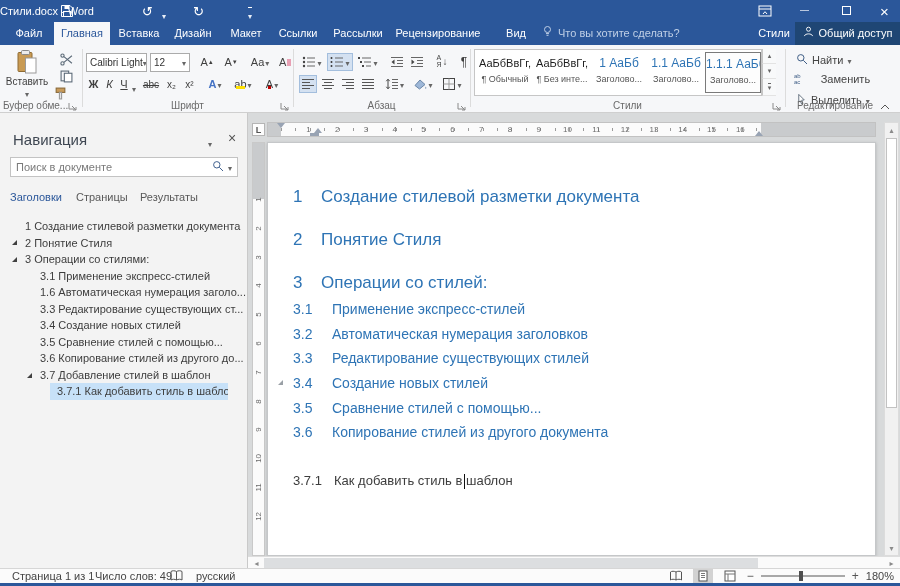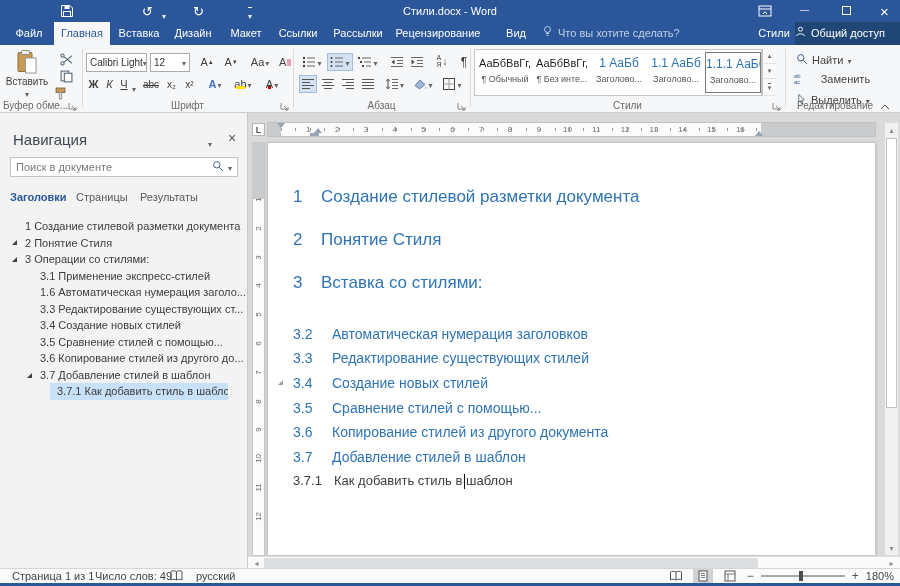--- a/index.html
+++ b/index.html
@@ -2,36 +2,36 @@
 <html><head>
 <meta charset="utf-8">
 <style>
 *{margin:0;padding:0;box-sizing:border-box}
 html,body{width:900px;height:586px}
 body{position:relative;font-family:"Liberation Sans","DejaVu Sans",sans-serif;font-size:11px;color:#444;background:#fff;overflow:hidden}
 .a{position:absolute}
 .flex{display:flex;align-items:center}
 
 #titlebar{left:0;top:0;width:900px;height:22px;background:#2b579a;color:#fff}
-#titlebar .ttl{left:0;right:0;top:0;height:22px;line-height:22px;text-align:center;font-size:11px;color:#fff}
+#titlebar .ttl{left:0;right:0;top:0;height:22px;line-height:22px;text-align:left;font-size:11px;color:#fff}
 .qatbtn{top:2px;height:18px;display:flex;align-items:center;color:#fff}
 .ic-undo::after{content:"↺";font-size:13px}
 .ic-redo::after{content:"↻";font-size:13px}
 .dd::after{content:"▾";font-size:8px;color:#666;line-height:1}
 .ddw::after{color:#e8eef7}
 .qat-more{border-top:1px solid #fff;padding-top:1px}
 .ic-min::after{content:"—";font-size:9px;color:#fff}
 .ic-max{width:9px;height:9px;border:1px solid #fff}
 .ic-close::after{content:"×";font-size:15px;color:#fff}
 
 #tabsrow{left:0;top:22px;width:900px;height:23px;background:#2b579a}
 .tab{position:absolute;top:0;height:23px;line-height:23px;color:#fff;font-size:11px;text-align:center}
 .tab.active{background:#f6f7f9;color:#2b579a}
 #tellme{color:#bfcfe6}
-#sharebox{background:#1f4674;color:#fff;display:flex;align-items:center;justify-content:flex-start;gap:5px}
+#sharebox{background:#1f4674;color:#fff;display:flex;align-items:center;justify-content:center;gap:5px}
 
 #ribbon{left:0;top:45px;width:900px;height:68px;background:#f6f7f9;border-bottom:1px solid #cfcfcf}
 .gdiv{position:absolute;top:4px;width:1px;height:58px;background:#dcdcdc}
 .glabel{position:absolute;top:55px;height:12px;font-size:10px;color:#6a6a6a;text-align:center;white-space:nowrap}
 .launcher{position:absolute;top:56px;width:9px;height:9px}
 .rbtn{position:absolute;display:flex;align-items:center;justify-content:center;gap:1px;height:18px;border:1px solid transparent;color:#3f3f3f}
 .rbtn.active{background:#d4e1f1;border-color:#a3bedd}
 .combo{position:absolute;height:19px;background:#fff;border:1px solid #ababab;display:flex;align-items:center;font-size:10px;color:#333;padding:0 3px;justify-content:space-between;white-space:nowrap;overflow:hidden}
 .bold{font-weight:bold}.ital{font-style:italic}.und{text-decoration:underline}.strik{text-decoration:line-through}
 .clrbar{position:absolute;left:2px;right:2px;bottom:1px;height:3px}
@@ -40,21 +40,21 @@
 .scard .samp{font-size:11px;color:#1d1d1d;white-space:nowrap;line-height:22px}
 .scard .samp .pfx{color:#2e74b5}
 .scard.hstyle .samp{color:#2e74b5;font-size:12px}
 .scard .nm{font-size:9px;color:#555;white-space:nowrap}
 .scard.selected{border:1px solid #7a8term99;border:1px solid #7a7a7a;background:#fdfdfd}
 .sgbtn{width:14px;height:15px;display:flex;align-items:center;justify-content:center;border-left:1px solid #c6c6c6;border-bottom:1px solid #e3e3e3;background:#f8f9fa}
 
 #navpane{left:0;top:113px;width:248px;height:455px;background:#f3f3f3;border-right:1px solid #c9c9c9}
 #nav-title{left:13px;top:18px;font-size:15px;color:#3f4752}
 .navtab{position:absolute;top:78px;font-size:11px;color:#595959}
-.navtab.active{color:#2b579a;font-weight:bold}
+.navtab.active{color:#2b579a;font-weight:normal}
 #nav-search{left:10px;top:44px;width:228px;height:20px;background:#fff;border:1px solid #c3c3c3;display:flex;align-items:center}
 #nav-search input{flex:1;border:0;outline:0;font-size:11px;padding-left:5px;color:#333;font-family:inherit;background:transparent}
 #nav-search input::placeholder{color:#7a7a7a}
 .nitem{position:absolute;left:0;width:246px;height:17px;line-height:17px;font-size:11px;color:#3d3d3d;white-space:nowrap;overflow:hidden}
 .l1{padding-left:25px}.l2{padding-left:40px}
 .tri{position:absolute;width:0;height:0;border-bottom:5px solid #404040;border-left:5px solid transparent;top:6px}
 .nitem.sel{background:#c7e1f8;left:50px;width:178px;padding-left:7px}
 
 #docarea{left:248px;top:113px;width:652px;height:455px;background:#d8dadb}
 #tabsel{left:4px;top:10px;width:13px;height:13px;background:#fdfdfd;border:1px solid #b5b5b5;text-align:center;line-height:12px;font-size:9px;font-weight:bold;color:#555}
@@ -492,21 +492,25 @@
     <div class="hrow h1" style="top:44px">
         <span class="hnum">1</span>
         <span>Создание стилевой разметки документа</span>
       </div>
     <div class="hrow h1" style="top:87px">
         <span class="hnum">2</span>
         <span>Понятие Стиля</span>
       </div>
     <div class="hrow h1" style="top:130px">
         <span class="hnum">3</span>
-        <span>Вставка со стилями:</span>
+        <span>Операции со стилей:</span>
+      </div>
+    <div class="hrow h2" style="top:158px">
+        <span class="hnum">3.1</span>
+        <span>Применение экспресс-стилей</span>
       </div>
     <div class="hrow h2" style="top:183px">
         <span class="hnum">3.2</span>
         <span>Автоматическая нумерация заголовков</span>
       </div>
     <div class="hrow h2" style="top:207px">
         <span class="hnum">3.3</span>
         <span>Редактирование существующих стилей</span>
       </div>
     <span class="rmark" style="left:10px;top:237px;border-bottom:5px solid #9aa0a6;border-left:5px solid transparent"></span>
@@ -514,24 +518,20 @@
         <span class="hnum">3.4</span>
         <span>Создание новых стилей</span>
       </div>
     <div class="hrow h2" style="top:257px">
         <span class="hnum">3.5</span>
         <span>Сравнение стилей с помощью...</span>
       </div>
     <div class="hrow h2" style="top:281px">
         <span class="hnum">3.6</span>
         <span>Копирование стилей из другого документа</span>
-      </div>
-    <div class="hrow h2" style="top:306px">
-        <span class="hnum">3.7</span>
-        <span>Добавление стилей в шаблон</span>
       </div>
     <div class="hrow h3" style="top:330px">
         <span class="hnum">3.7.1</span>
         <span>Как добавить стиль в шаблон</span>
       </div>
     <div class="a" id="caret"></div>
   </div>
 
   <div class="a" id="vscroll">
     <span class="sarrow" style="left:0;top:1px">▴</span>

